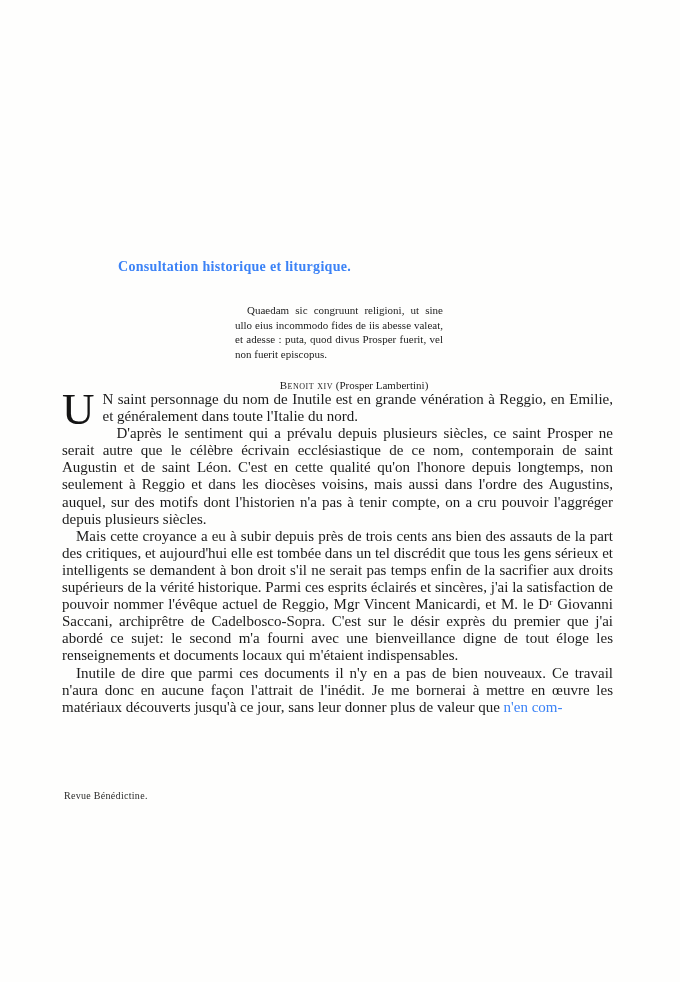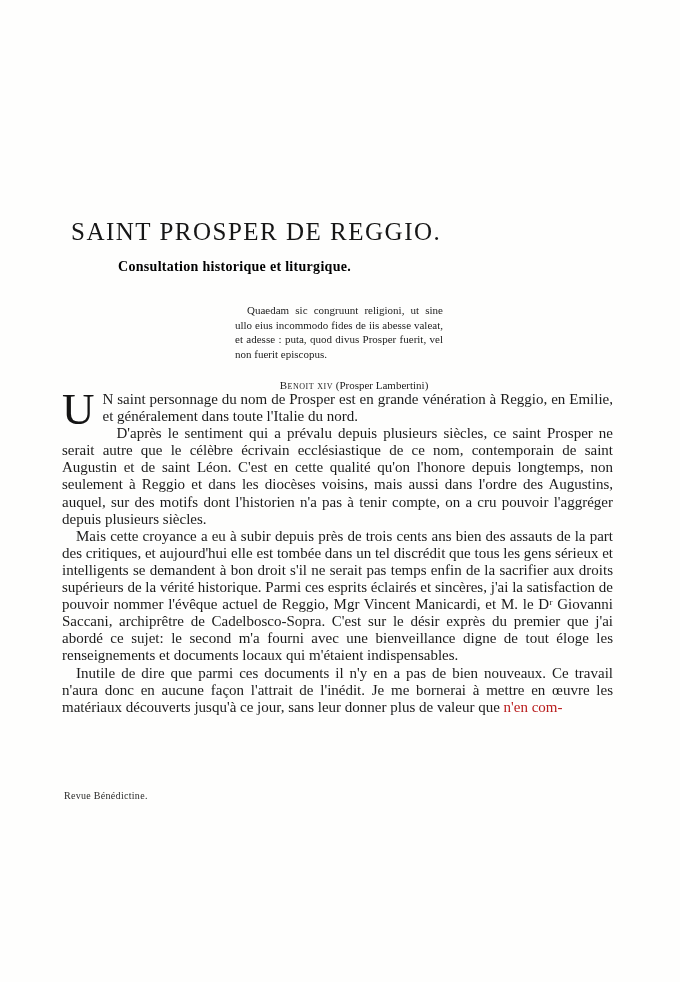--- a/index.html
+++ b/index.html
@@ -27,21 +27,21 @@
     color: #161616;
   }
   .subtitle {
     position: absolute;
     left: 118px;
     top: 247px;
     font-size: 14px;
     font-weight: 700;
     letter-spacing: 0.3px;
     white-space: nowrap;
-    color: #000000;
+    color: #3b82f6;
   }
   .epigraph {
     position: absolute;
     left: 218px;
     top: 286px;
     width: 242px;
     font-size: 11px;
     line-height: 14.6px;
     color: #222;
   }
@@ -83,49 +83,48 @@
     text-indent: 0;
   }
   .dropcap {
     float: left;
     font-size: 45px;
     line-height: 33px;
     padding: 2px 8px 0 0;
     color: #141414;
   }
   .faded {
-    color: #b91c1c;
+    color: #3b82f6;
   }
   .footer-imprint {
     position: absolute;
     left: 64px;
     top: 790px;
     font-size: 10px;
     letter-spacing: 0.3px;
     color: #2a2a2a;
   }
 </style>
 </head>
 <body>
 
 <div class="page">
 
-  <h1 class="title">SAINT PROSPER DE REGGIO.</h1>
 
   <h2 class="subtitle">Consultation historique et liturgique.</h2>
 
   <div class="epigraph">
     <p class="quote">Quaedam sic congruunt religioni, ut sine ullo eius incommodo fides de iis abesse valeat, et adesse : puta, quod divus Prosper fuerit, vel non fuerit episcopus.</p>
     <div class="attribution">
       <span class="sc">Benoit xiv</span><span> (Prosper Lambertini)</span>
     </div>
   </div>
 
   <div class="body-text">
-    <p class="opening"><span class="dropcap">U</span><span>N saint personnage du nom de Prosper est en grande vénération à Reggio, en Emilie, et généralement dans toute l'Italie du nord.</span></p>
+    <p class="opening"><span class="dropcap">U</span><span>N saint personnage du nom de Inutile est en grande vénération à Reggio, en Emilie, et généralement dans toute l'Italie du nord.</span></p>
     <p><span>D'après le sentiment qui a prévalu depuis plusieurs siècles, ce saint Prosper ne serait autre que le célèbre écrivain ecclésiastique de ce nom, contemporain de saint Augustin et de saint Léon. C'est en cette qualité qu'on l'honore depuis longtemps, non seulement à Reggio et dans les diocèses voisins, mais aussi dans l'ordre des Augustins, auquel, sur des motifs dont l'historien n'a pas à tenir compte, on a cru pouvoir l'aggréger depuis plusieurs siècles.</span></p>
     <p><span>Mais cette croyance a eu à subir depuis près de trois cents ans bien des assauts de la part des critiques, et aujourd'hui elle est tombée dans un tel discrédit que tous les gens sérieux et intelligents se demandent à bon droit s'il ne serait pas temps enfin de la sacrifier aux droits supérieurs de la vérité historique. Parmi ces esprits éclairés et sincères, j'ai la satisfaction de pouvoir nommer l'évêque actuel de Reggio, Mgr Vincent Manicardi, et M. le Dʳ Giovanni Saccani, archiprêtre de Cadelbosco-Sopra. C'est sur le désir exprès du premier que j'ai abordé ce sujet: le second m'a fourni avec une bienveillance digne de tout éloge les renseignements et documents locaux qui m'étaient indispensables.</span></p>
     <p><span>Inutile de dire que parmi ces documents il n'y en a pas de bien nouveaux. Ce travail n'aura donc en aucune façon l'attrait de l'inédit. Je me bornerai à mettre en œuvre les matériaux découverts jusqu'à ce jour, sans leur donner plus de valeur que </span><span class="faded">n'en com-</span></p>
   </div>
 
   <div class="footer-imprint">Revue Bénédictine.</div>
 
 </div>
 
 </body></html>

